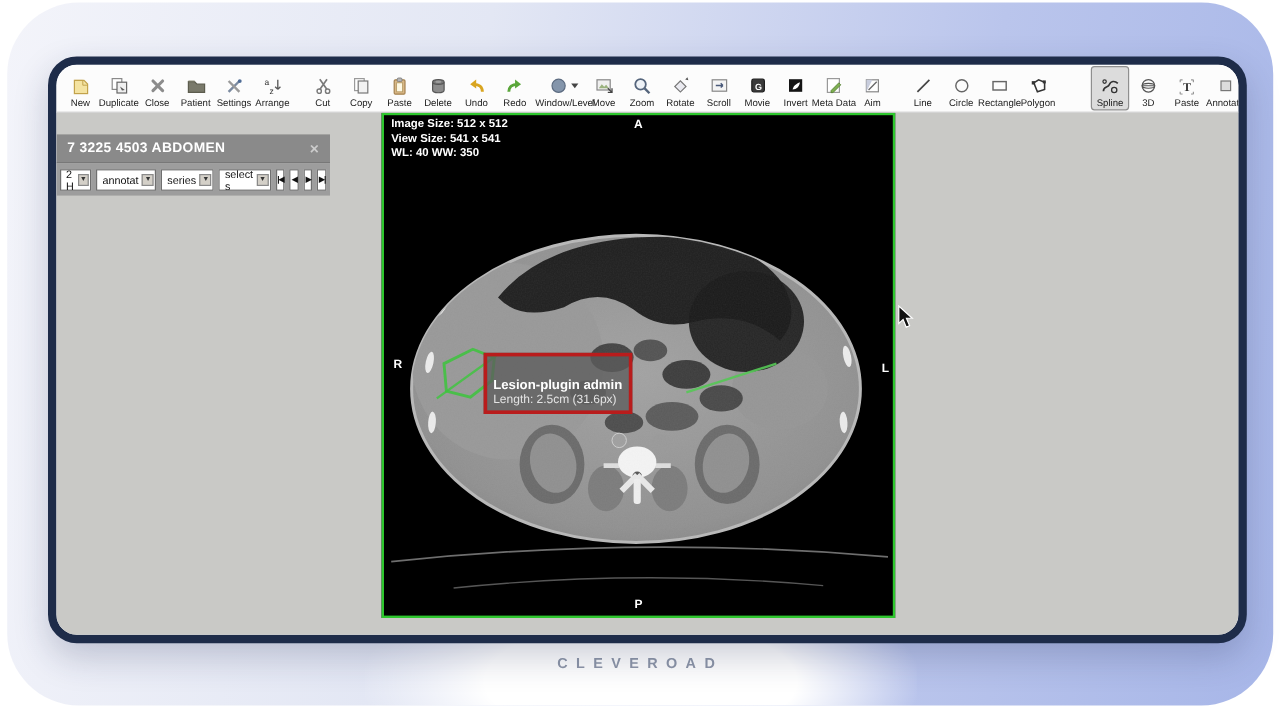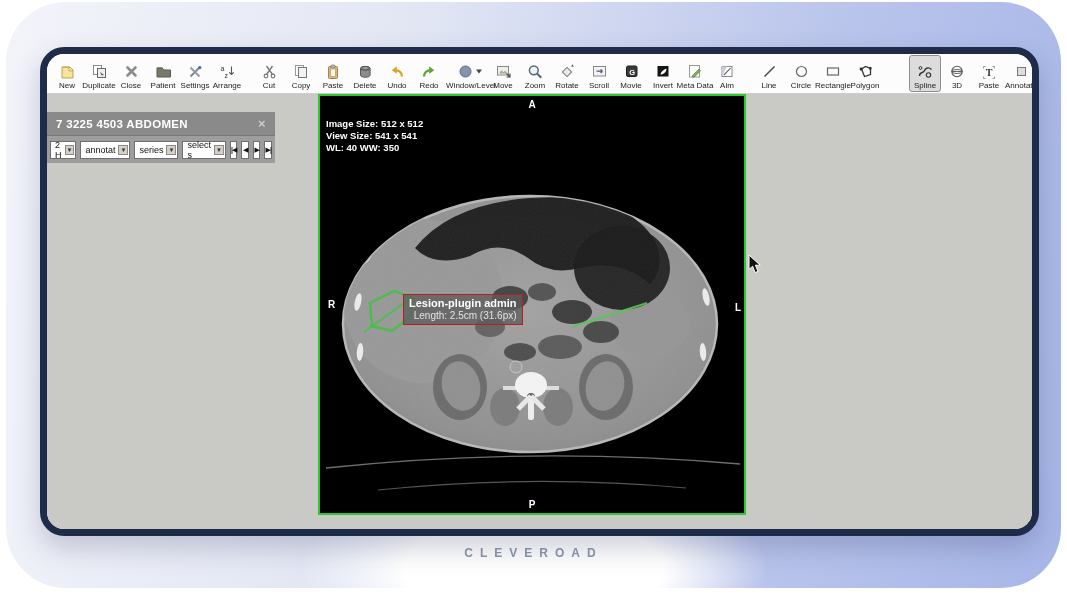--- a/index.html
+++ b/index.html
@@ -68,26 +68,26 @@
     font-size:7px;font-weight:bold;color:#111;
     display:flex;align-items:center;justify-content:center;letter-spacing:-1px;
   }
   
   .viewport{
     position:absolute;left:271px;top:0;width:428px;height:421px;
     background:#000;border:2px solid #2ec72e;box-sizing:border-box;overflow:hidden;
   }
   .ct-svg{position:absolute;left:0;top:0;width:424px;height:417px;}
   .ovl{position:absolute;color:#fff;font-size:9.5px;font-weight:bold;line-height:12px;
-       text-shadow:0 0 2px #000;white-space:nowrap;margin-top:20px;}
+       text-shadow:0 0 2px #000;white-space:nowrap;}
   .ovl.right{text-align:right;}
   .omark{position:absolute;color:#fff;font-size:10px;font-weight:bold;text-shadow:0 0 2px #000;}
   .anno{
-    position:absolute;background:rgba(92,92,92,.78);border:1px solid #b91c1c;
-    padding:1px 5px 2px;color:#fff;white-space:nowrap;overflow:hidden;text-align:right;
+    position:absolute;background:rgba(92,92,92,.78);border:3px solid #b91c1c;
+    padding:17px 5px 2px;color:#fff;white-space:nowrap;overflow:hidden;
   }
   .anno .l1{font-size:11px;font-weight:bold;line-height:14px;}
   .anno .l2{font-size:10px;line-height:12px;color:#e3e3e3;}
   
   .cursor{position:absolute;left:748px;top:254px;width:14px;height:20px;pointer-events:none;}
 </style>
 </head>
 <body>
 
 <div class="banner">

